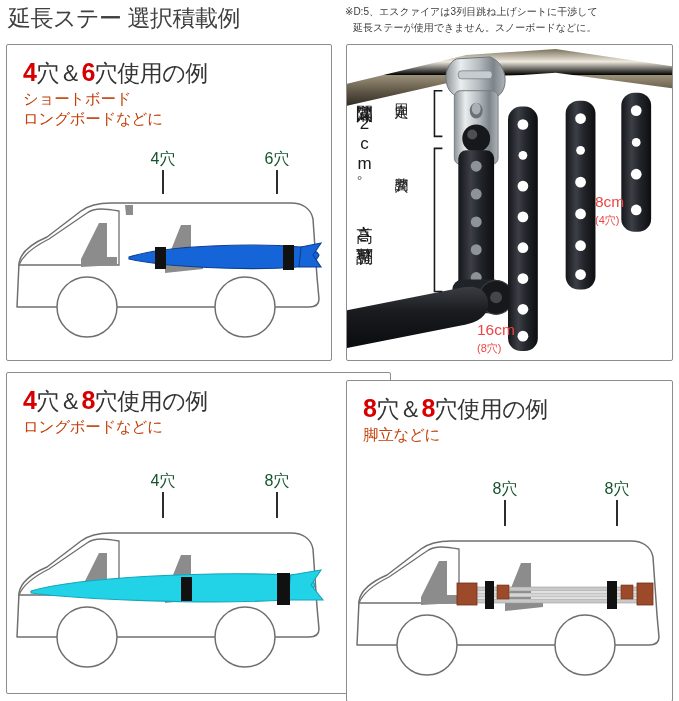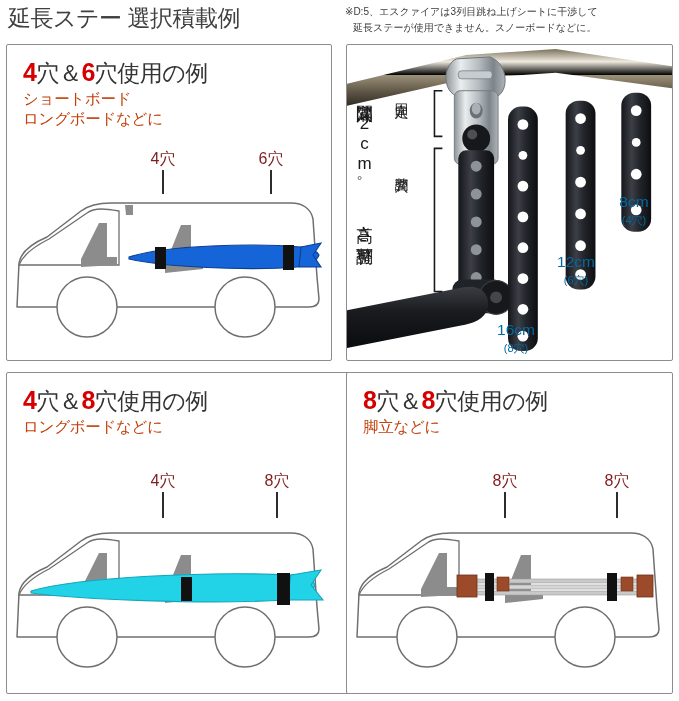--- a/index.html
+++ b/index.html
@@ -33,55 +33,55 @@
     position:absolute;
     border:1.3px solid #8d8d8d;
     border-radius:2px;
     background:#ffffff;
     box-sizing:border-box;
     overflow:hidden;
   }
   #panel-tl{left:6px;  top:44px;  width:326px;height:317px;}
   #panel-tr{left:346px;top:44px;  width:327px;height:317px;}
   #panel-bl{left:6px;  top:372px; width:385px;height:322px;}
-  #panel-br{left:346px;top:372px; width:327px;height:322px;}
+  #panel-br{left:346px;top:380px; width:327px;height:322px;}
 
   .head{position:absolute;left:16px;top:12px;white-space:nowrap;}
   .head .hl{font-size:23px;line-height:30px;color:#333;letter-spacing:-0.5px;}
   .head .num{color:#d60000;font-weight:bold;font-size:25px;}
   .sub{
     position:absolute;left:16px;top:44px;
     font-size:15.5px;line-height:20px;color:#c2410c;
     letter-spacing:-0.3px;
   }
   .sub .s2{display:block;}
 
   
   .callout{position:absolute;text-align:center;}
-  .callout .txt{font-size:16px;line-height:19px;color:#7f1d1d;white-space:nowrap;}
+  .callout .txt{font-size:16px;line-height:19px;color:#14532d;white-space:nowrap;}
   .callout .stem{width:1.6px;background:#2d2d2d;margin:2px auto 0;}
 
   
   .van{position:absolute;}
 
   
   .photo{position:absolute;left:0;top:0;width:100%;height:100%;}
   .vtext{
     position:absolute;
     writing-mode:vertical-rl;
     text-orientation:upright;
     font-size:17px;line-height:20px;
     letter-spacing:1px;
     color:#1a1a1a;
     white-space:nowrap;
   }
   .vtext.small{font-size:13.5px;letter-spacing:0.5px;color:#222;}
   .sizelbl{
-    position:absolute;text-align:center;
-    font-size:15.5px;line-height:18px;color:#0369a1;white-space:nowrap;
+    position:absolute;
+    font-size:15.5px;line-height:18px;color:#ef4444;white-space:nowrap;
   }
   .sizelbl .sub2{display:block;font-size:11px;}
 </style>
 </head>
 <body>
 
 <div class="page">
 
   <div class="title">延長ステー 選択積載例</div>
 
@@ -100,21 +100,21 @@
 
     <div class="sub">
       <span>ショートボード</span>
       <span class="s2">ロングボードなどに</span>
     </div>
 
     <div class="callout" style="left:126px;top:104px;width:60px;">
       <div class="txt">4穴</div>
       <div class="stem" style="height:24px;"></div>
     </div>
-    <div class="callout" style="left:234px;top:104px;width:60px;">
+    <div class="callout" style="left:240px;top:104px;width:60px;">
       <div class="txt">6穴</div>
       <div class="stem" style="height:24px;"></div>
     </div>
 
     <svg class="van" style="left:0;top:150px;" width="326" height="166" viewBox="0 0 326 166">
       <path d="M10 112 L12 68 C14 56 26 48 40 42 L74 16 C82 10 92 8 104 8 L284 8 C296 8 304 14 306 24 L310 82 L312 104 C312 110 308 112 302 112 L258 112 L248 112 L92 112 L78 112 Z" fill="#ffffff" stroke="#6f6f6f" stroke-width="1.5" stroke-linejoin="round"></path>
       <path d="M12 70 L112 70 L112 16 C100 14 88 12 80 18 L42 44 C26 52 16 60 12 70 Z" fill="#ffffff" stroke="#6f6f6f" stroke-width="1.3"></path>
       <circle cx="80" cy="112" r="30" fill="#ffffff" stroke="#6f6f6f" stroke-width="1.5"></circle>
       <circle cx="238" cy="112" r="30" fill="#ffffff" stroke="#6f6f6f" stroke-width="1.5"></circle>
       <path d="M74 64 L92 28 L100 28 L100 62 L110 62 L110 70 L74 72 Z" fill="#8c8c8c"></path>
@@ -226,24 +226,20 @@
     </svg>
 
     <div class="vtext" style="left:7px;top:46px;">穴間隔は2cm。 高さ調整可</div>
     <div class="vtext small" style="left:44px;top:48px;">固定穴</div>
     <div class="vtext small" style="left:44px;top:122px;">調整穴</div>
 
     <div class="sizelbl" style="left:130px;top:268px;width:78px;margin-top:8px;">
       <span>16cm</span>
       <span class="sub2">(8穴)</span>
     </div>
-    <div class="sizelbl" style="left:190px;top:208px;width:78px;">
-      <span>12cm</span>
-      <span class="sub2">(6穴)</span>
-    </div>
     <div class="sizelbl" style="left:248px;top:148px;width:78px;">
       <span>8cm</span>
       <span class="sub2">(4穴)</span>
     </div>
   </div>
 
   <div class="panel" id="panel-bl">
 
     <div class="head">
       <span class="hl">

